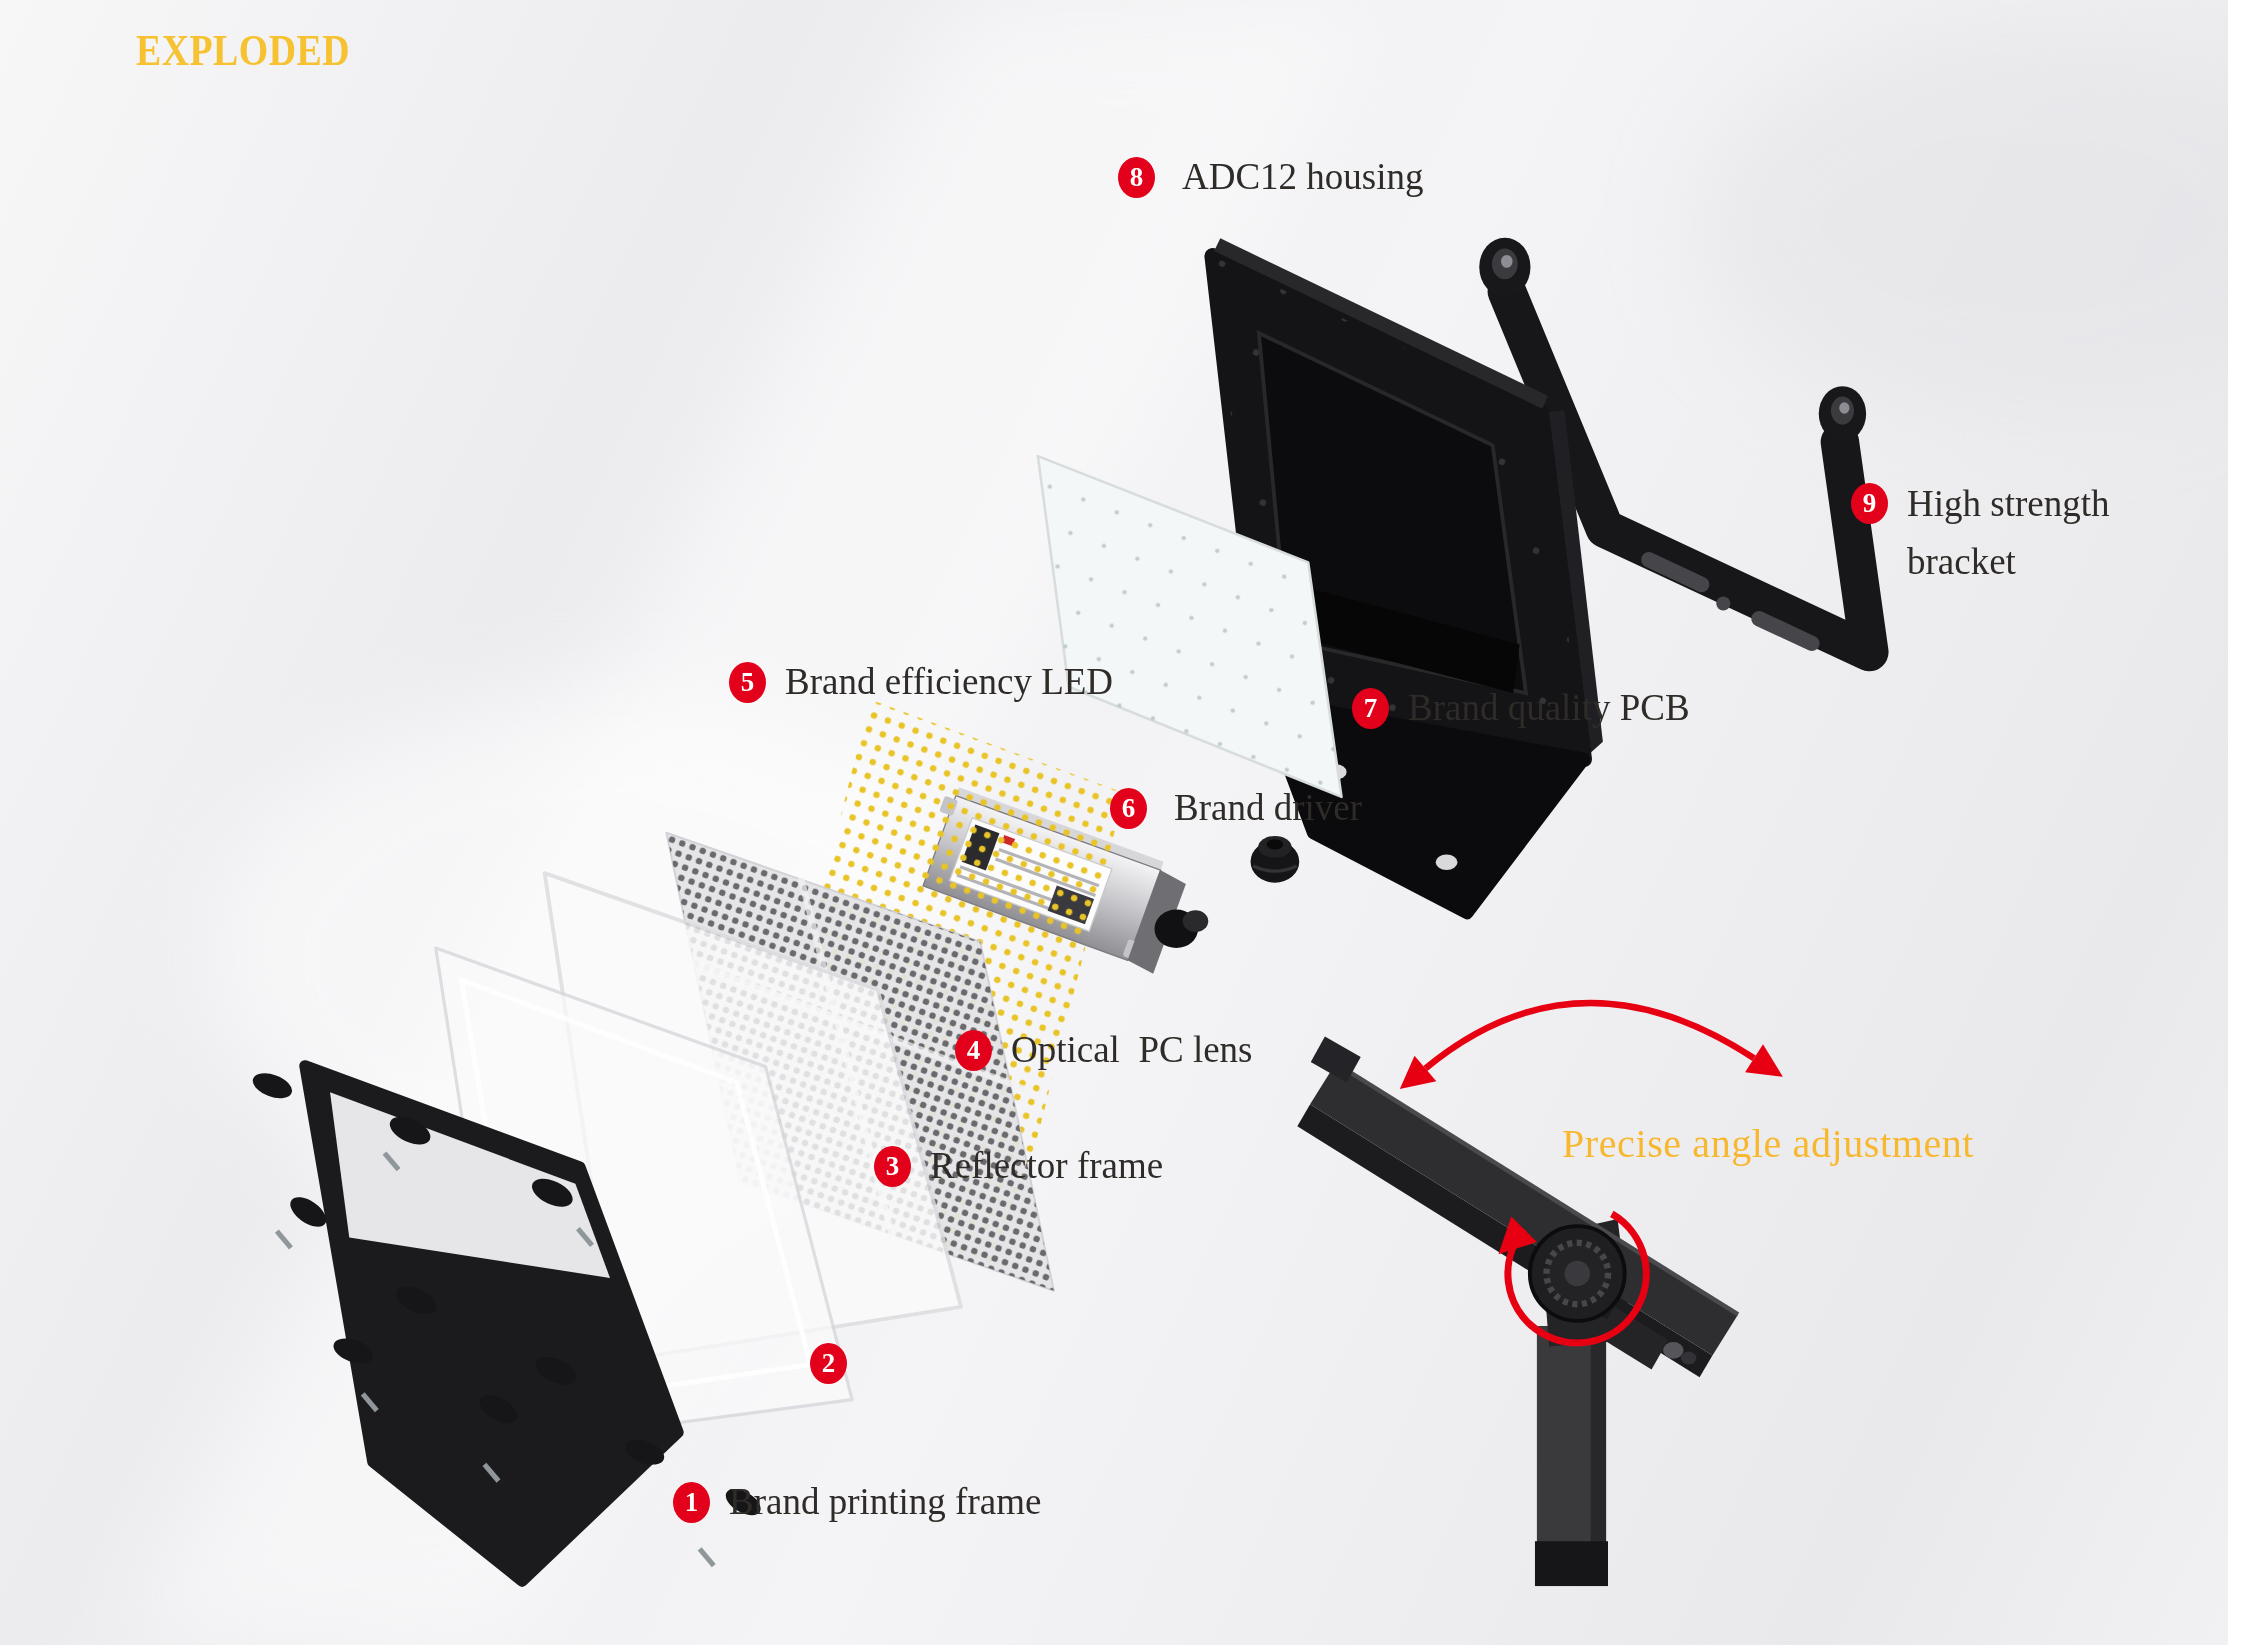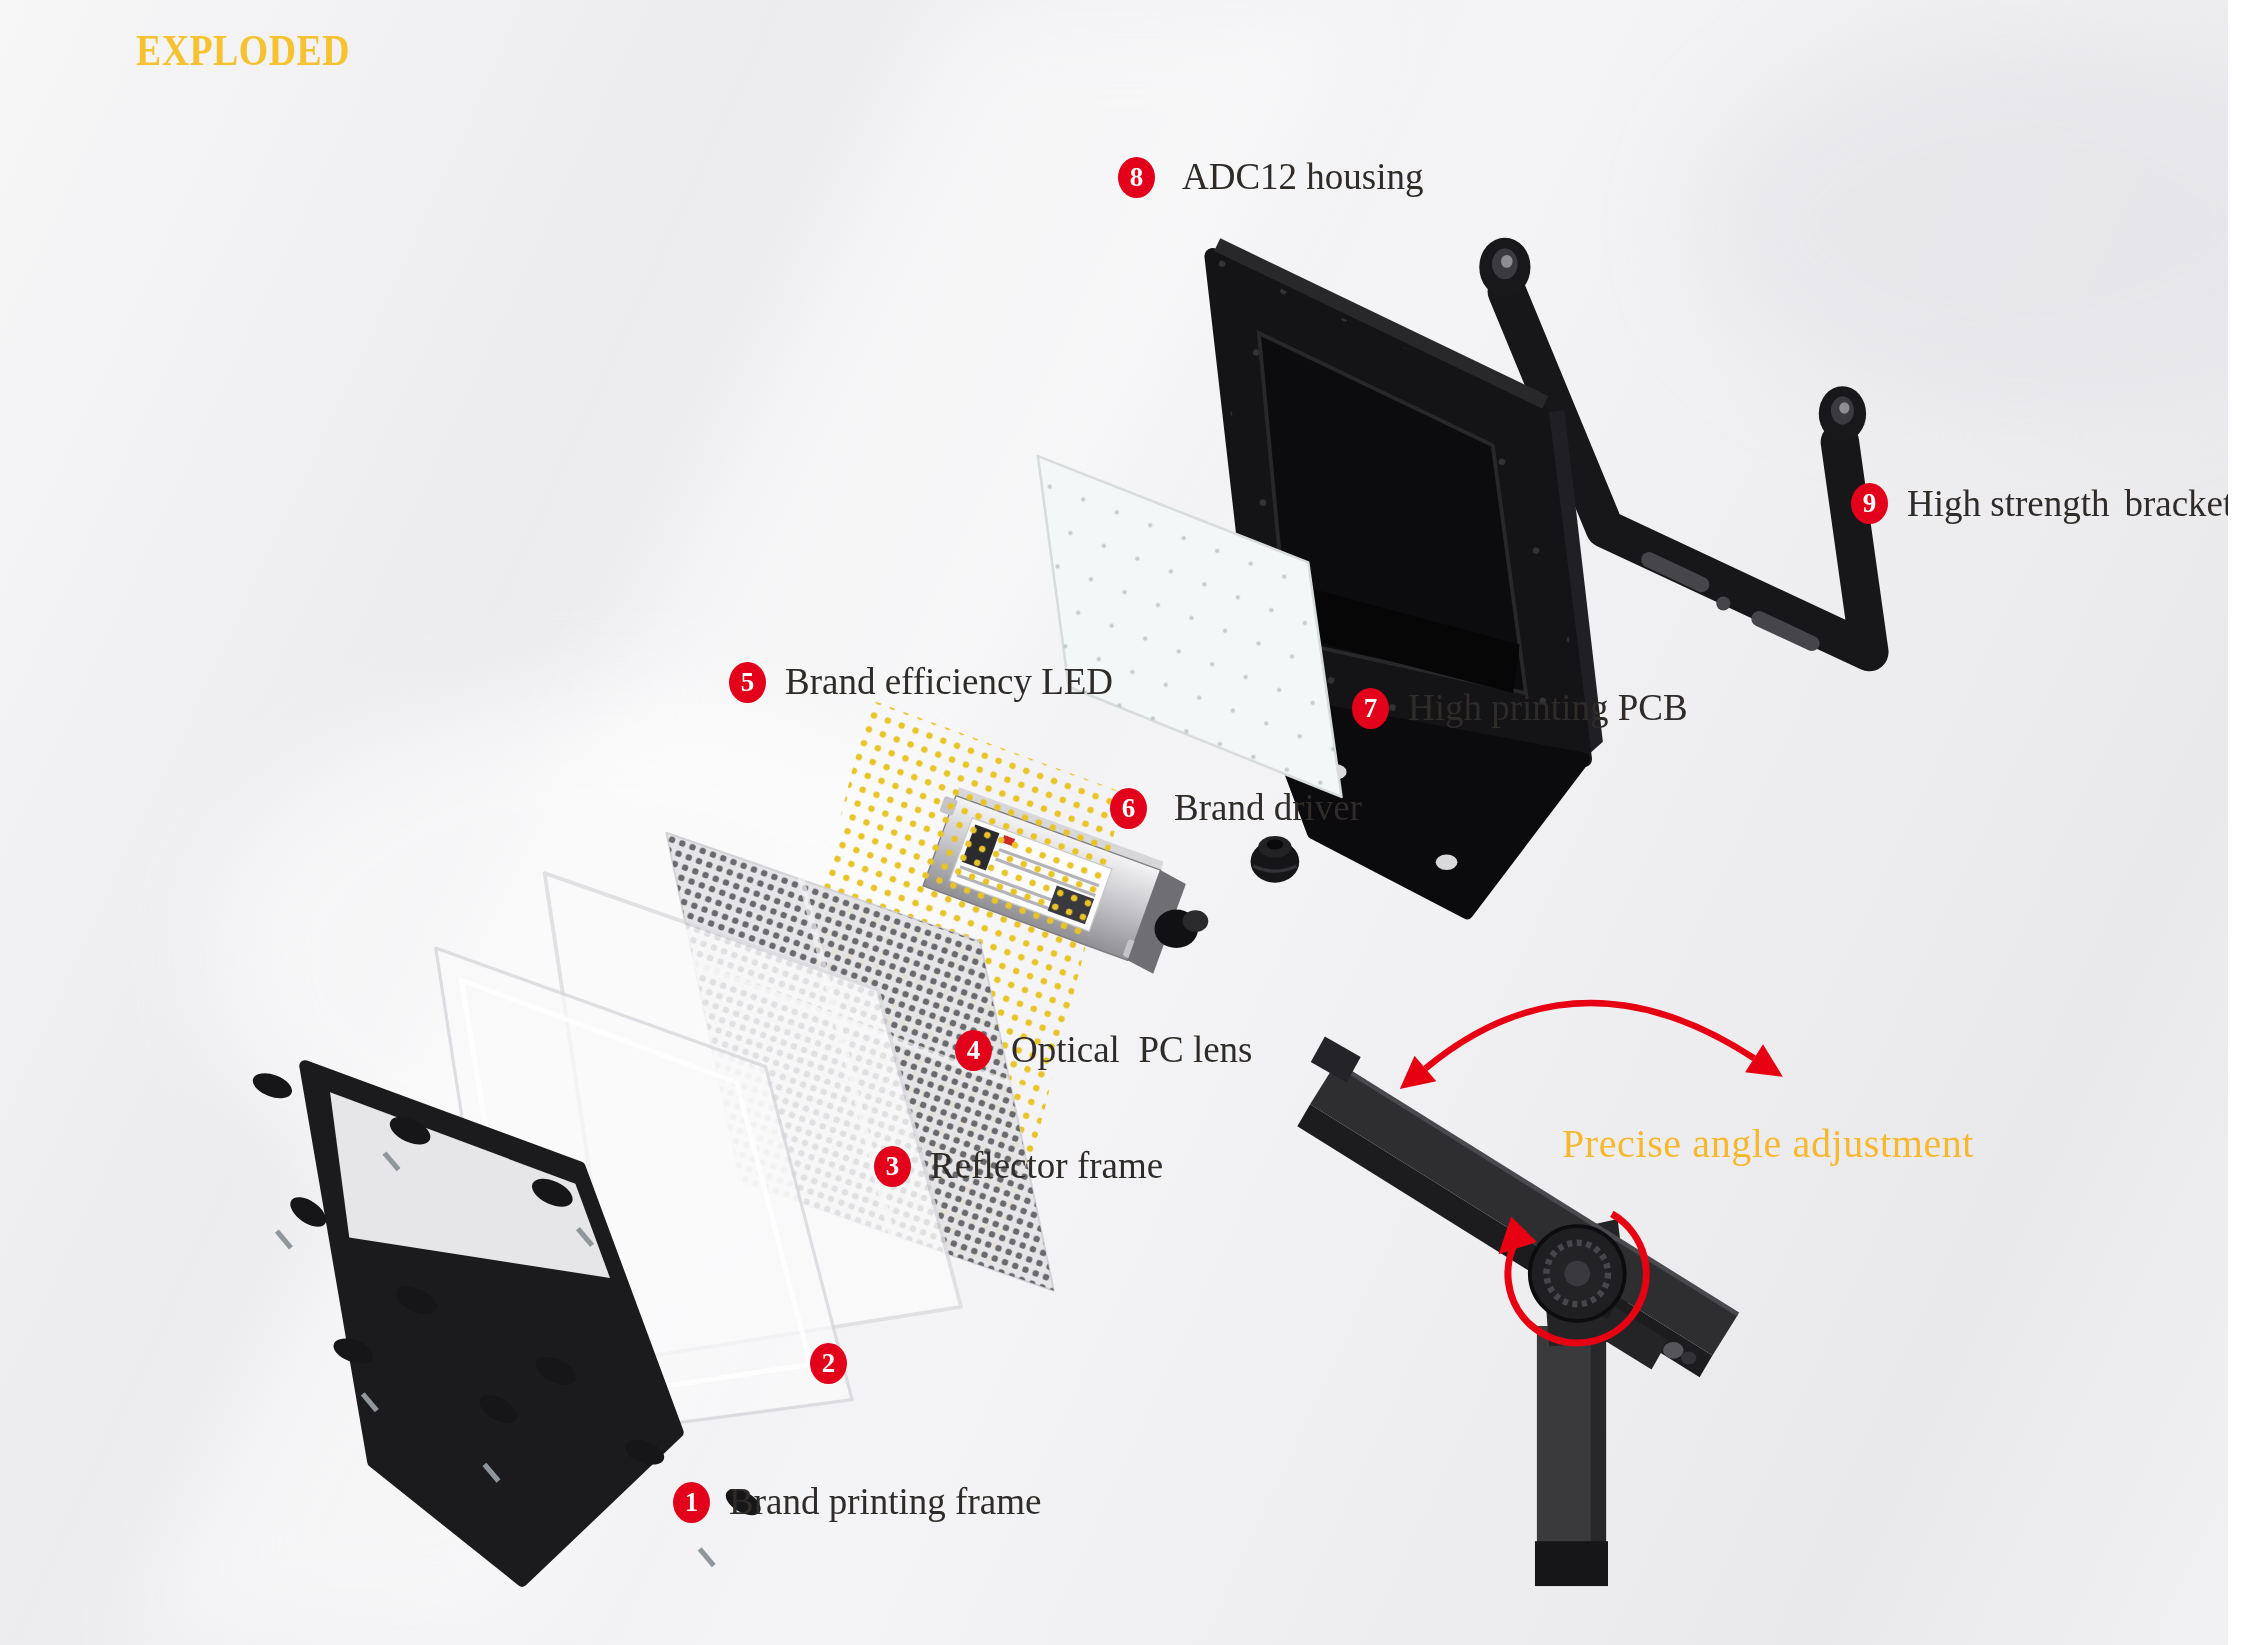--- a/index.html
+++ b/index.html
@@ -20,21 +20,21 @@
   .part-label{
     position:absolute;display:flex;align-items:center;gap:19px;
     font-size:37px;color:#2e2b28;white-space:pre;line-height:1.15;
   }
   .part-label.two-line{align-items:flex-start;}
   .badge{
     flex:0 0 auto;width:37px;height:41px;border-radius:50%;
     background:#E2001A;color:#ffffff;font-size:27px;font-weight:700;
     display:flex;align-items:center;justify-content:center;
   }
-  .lines{display:flex;flex-direction:row;gap:15px;}
+  .lines{display:flex;flex-direction:column;gap:15px;}
   .annotation{
     position:absolute;left:1562px;top:1120px;
     font-size:40px;color:#F7B82F;letter-spacing:0.6px;white-space:pre;
   }
 </style>
 </head>
 <body>
 
 <div id="canvas">
 
@@ -240,21 +240,21 @@
     <span>Brand efficiency LED</span>
   </div>
 
   <div class="part-label" style="left:1110px;top:787px;gap:27px;">
     <span class="badge">6</span>
     <span>Brand driver</span>
   </div>
 
   <div class="part-label" style="left:1352px;top:687px;">
     <span class="badge">7</span>
-    <span>High printing PCB</span>
+    <span>Brand quality PCB</span>
   </div>
 
   <div class="part-label" style="left:1118px;top:156px;gap:27px;">
     <span class="badge">8</span>
     <span>ADC12 housing</span>
   </div>
 
   <div class="part-label two-line" style="left:1851px;top:483px;">
     <span class="badge">9</span>
     <span class="lines">

